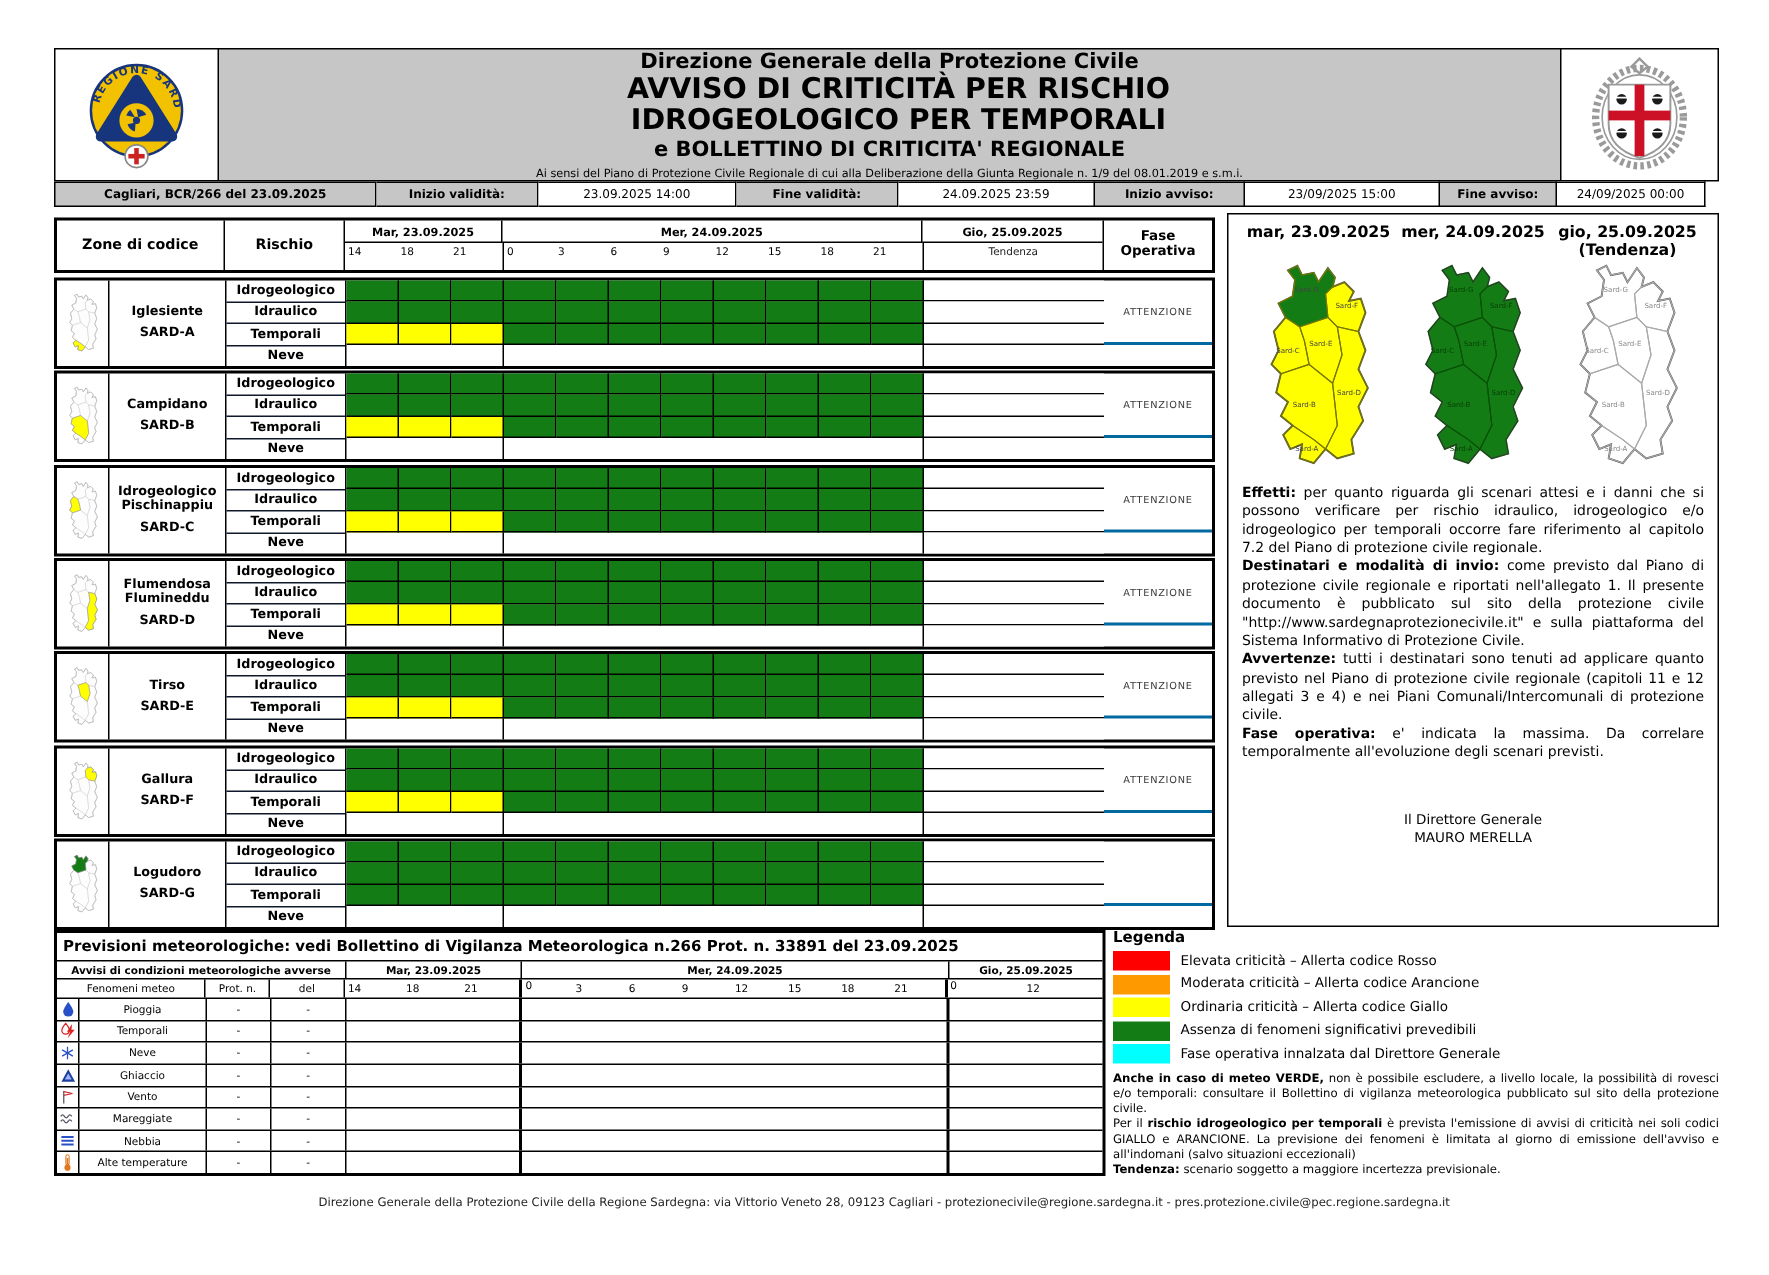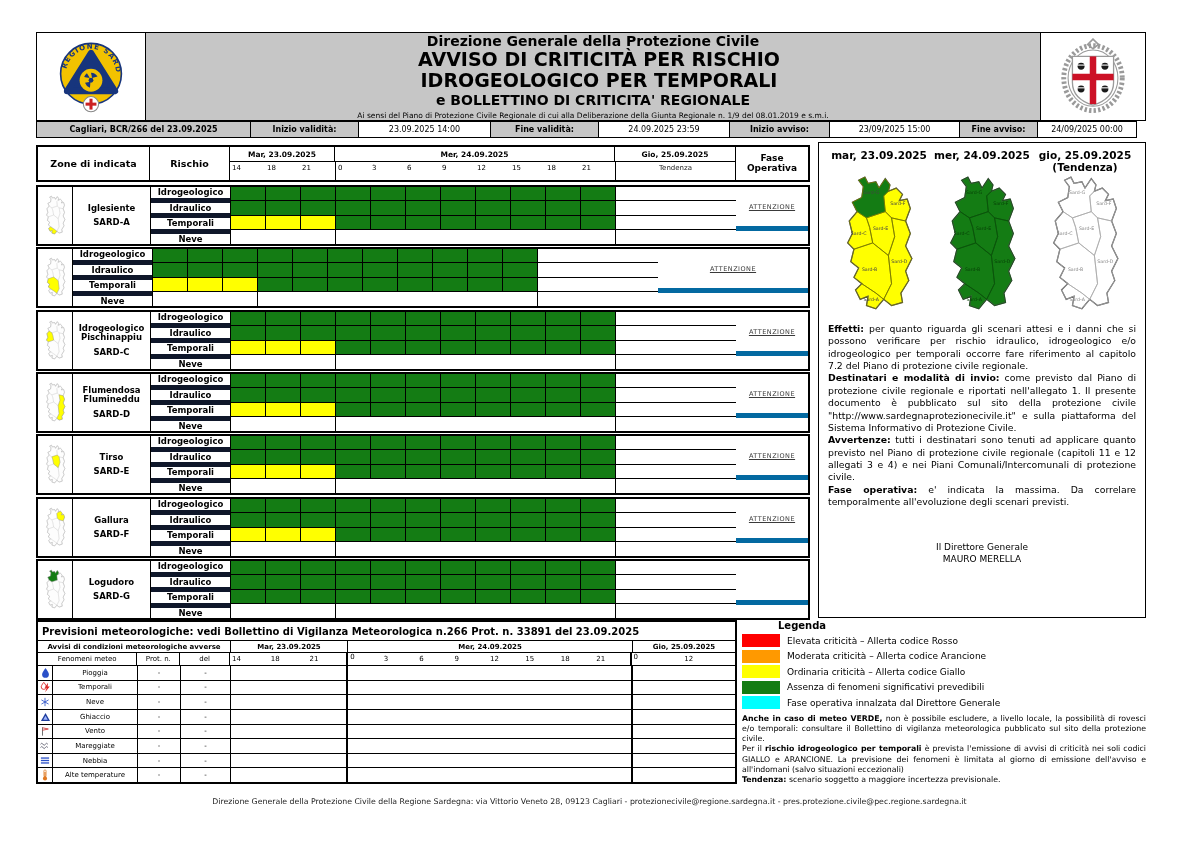--- a/index.html
+++ b/index.html
@@ -32,31 +32,31 @@
   .h-row{flex:1;display:flex;font-size:7px;}
   .h-cell{width:35px;padding:2px 0 0 2px;}
   .h-tend{width:120px;border-left:1px solid #000;display:flex;align-items:flex-start;justify-content:center;padding-top:2px;color:#222;}
   .c-fase{flex:1;border-left:1px solid #000;display:flex;align-items:center;justify-content:center;font-weight:bold;font-size:9px;text-align:center;line-height:1.1;}
 
   
   .zone{position:absolute;left:36px;width:774px;height:61px;border:2px solid #000;display:flex;background:#fff;}
   .z-icon{width:35px;border-right:1px solid #000;display:flex;align-items:center;justify-content:center;}
   .z-name{width:78px;border-right:1px solid #000;display:flex;flex-direction:column;align-items:center;justify-content:center;gap:5px;font-size:8.5px;font-weight:bold;text-align:center;line-height:1.1;padding:0 2px;}
   .z-labels{width:80px;display:flex;flex-direction:column;border-right:1px solid #000;}
-  .z-label{flex:1;border-bottom:5px solid #0f172a;display:flex;align-items:center;justify-content:center;font-weight:bold;font-size:8.5px;}
+  .z-label{flex:1;border-bottom:1px solid #0f172a;display:flex;align-items:center;justify-content:center;font-weight:bold;font-size:8.5px;}
   .z-label:last-child{border-bottom:none;}
   .z-grid{width:505px;display:flex;flex-direction:column;}
   .g-row{flex:1;display:flex;}
   .g-cell{width:35px;border-right:1px solid #000;border-bottom:1px solid #000;}
   .g-neve1{width:105px;border-right:1px solid #000;}
   .g-neve2{width:280px;border-right:1px solid #000;}
   .g-tend{width:120px;border-right:none;border-bottom:1px solid #000;background:#fff;}
   .g-row:last-child .g-cell,.g-row:last-child .g-tend,.g-row:last-child .g-neve1,.g-row:last-child .g-neve2{border-bottom:none;}
   .z-fase{flex:1;display:flex;flex-direction:column;}
-  .f-top{flex:3;border-bottom:5px solid #0369a1;display:flex;align-items:center;justify-content:center;font-size:6.5px;letter-spacing:.5px;color:#3a3a3a;text-decoration:underline;}
+  .f-top{flex:3;border-bottom:2px solid #0369a1;display:flex;align-items:center;justify-content:center;font-size:6.5px;letter-spacing:.5px;color:#3a3a3a;}
   .f-bot{flex:1;}
 
   
   .rp{position:absolute;left:818px;top:142px;width:328px;height:476px;border:1px solid #000;padding:7px 9px 0 9px;background:#fff;}
   .maps{display:flex;justify-content:space-between;}
   .map{width:102px;text-align:center;}
   .map-t{font-size:10.5px;font-weight:bold;line-height:1.12;min-height:24px;}
   .rp-text{margin-top:4px;font-size:9.3px;text-align:justify;line-height:1.33;}
   .rp-text p{margin:0;}
   .rp-text .lead{font-weight:bold;}
@@ -79,21 +79,21 @@
   .r-name{width:85px;border-right:1px solid #000;display:flex;align-items:center;justify-content:center;}
   .r-prot{width:43px;border-right:1px solid #000;display:flex;align-items:center;justify-content:center;}
   .r-del{width:50px;border-right:1px solid #000;display:flex;align-items:center;justify-content:center;}
   .r-d1{width:117px;border-right:2px solid #000;}
   .r-d2{width:285px;border-right:2px solid #000;}
   .r-d3{flex:1;}
   .sep-l{border-left:2px solid #000;align-self:stretch;}
 
   
   .legend{position:absolute;left:742px;top:620px;width:404px;}
-  .lg-title{font-weight:bold;font-size:10px;margin-bottom:2px;margin-left:36px;}
+  .lg-title{font-weight:bold;font-size:10px;margin-bottom:2px;}
   .lg-item{display:flex;align-items:center;height:15.5px;}
   .lg-sw{width:38px;height:13px;margin-right:7px;flex:none;}
   .lg-txt{font-size:9px;}
   .lg-notes{margin-top:3px;font-size:7.8px;text-align:justify;line-height:1.32;}
   .lg-notes p{margin:0;}
   .lg-notes .b{font-weight:bold;}
 
   .footer{position:absolute;left:0;right:0;top:797px;text-align:center;font-size:7.8px;color:#222;}
 </style>
 </head>
@@ -159,21 +159,21 @@
       <div class="mc" style="width: 132px;">23.09.2025 14:00</div>
       <div class="mc lab" style="width: 108px;">Fine validità:</div>
       <div class="mc" style="width: 131px;">24.09.2025 23:59</div>
       <div class="mc lab" style="width: 100px;">Inizio avviso:</div>
       <div class="mc" style="width: 130px;">23/09/2025 15:00</div>
       <div class="mc lab" style="width: 78px;">Fine avviso:</div>
       <div class="mc" style="width: 99px;">24/09/2025 00:00</div>
     </div>
 
   <div class="at-head">
-    <div class="c-zone">Zone di indicata</div>
+    <div class="c-zone">Zone di codice</div>
     <div class="c-risk">Rischio</div>
     <div class="c-days" id="at-days">
         <div class="d-row">
           <div class="d-cell" style="width: 105px;">Mar, 23.09.2025</div>
           <div class="d-cell" style="width: 280px;">Mer, 24.09.2025</div>
           <div class="d-cell" style="width: 120px; border-right: none;">Gio, 25.09.2025</div>
         </div>
         <div class="h-row">
           <div class="h-cell">14</div>
           <div class="h-cell">18</div>
@@ -277,20 +277,24 @@
             <path d="M20,8 L17,4 L21,2 L23,6 L28,5 L30,9 L34,3 L37,7 L36,11 L41,9 L45,13 L43,17 L48,16 L50,22 L47,30 L50,38 L47,46 L51,54 L47,62 L49,68 L44,76 L45,82 L38,84 L33,80 L28,86 L22,84 L23,78 L18,80 L15,74 L19,70 L14,66 L17,60 L12,56 L14,48 L10,44 L13,38 L11,30 L16,24 L13,18 L19,15 Z" fill="#fdfdfd" stroke="#999" stroke-width="1"></path>
             <path d="M19,70 L28,76 L33,80 L28,86 L22,84 L23,78 L18,80 L15,74 Z" fill="none" stroke="#ccc" stroke-width="0.6"></path>
             <path d="M14,48 L26,44 L36,52 L38,70 L33,80 L28,76 L19,70 L14,66 L17,60 L12,56 Z" fill="none" stroke="#ccc" stroke-width="0.6"></path>
             <path d="M11,30 L16,24 L22,28 L24,34 L26,44 L14,48 L10,44 L13,38 Z" fill="none" stroke="#ccc" stroke-width="0.6"></path>
             <path d="M38,28 L47,30 L50,38 L47,46 L51,54 L47,62 L49,68 L44,76 L45,82 L38,84 L33,80 L38,70 L36,52 L40,40 Z" fill="none" stroke="#ccc" stroke-width="0.6"></path>
             <path d="M22,28 L34,24 L38,28 L40,40 L36,52 L26,44 L24,34 Z" fill="none" stroke="#ccc" stroke-width="0.6"></path>
             <path d="M36,11 L41,9 L45,13 L43,17 L48,16 L50,22 L47,30 L38,28 L34,24 L33,14 Z" fill="none" stroke="#ccc" stroke-width="0.6"></path>
             <path d="M13,18 L19,15 L20,8 L17,4 L21,2 L23,6 L28,5 L30,9 L34,3 L37,7 L36,11 L33,14 L34,24 L22,28 L16,24 Z" fill="none" stroke="#ccc" stroke-width="0.6"></path>
             <path d="M14,48 L26,44 L36,52 L38,70 L33,80 L28,76 L19,70 L14,66 L17,60 L12,56 Z" fill="#FFFF00" stroke="#888" stroke-width="0.8"></path>
           </svg>
+        </div>
+        <div class="z-name">
+          <div>Campidano</div>
+          <div>SARD-B</div>
         </div>
         <div class="z-labels">
           <div class="z-label">Idrogeologico</div>
           <div class="z-label">Idraulico</div>
           <div class="z-label">Temporali</div>
           <div class="z-label">Neve</div>
         </div>
         <div class="z-grid">
           <div class="g-row">
             <div class="g-cell" style="background: rgb(20, 124, 20);"></div>

